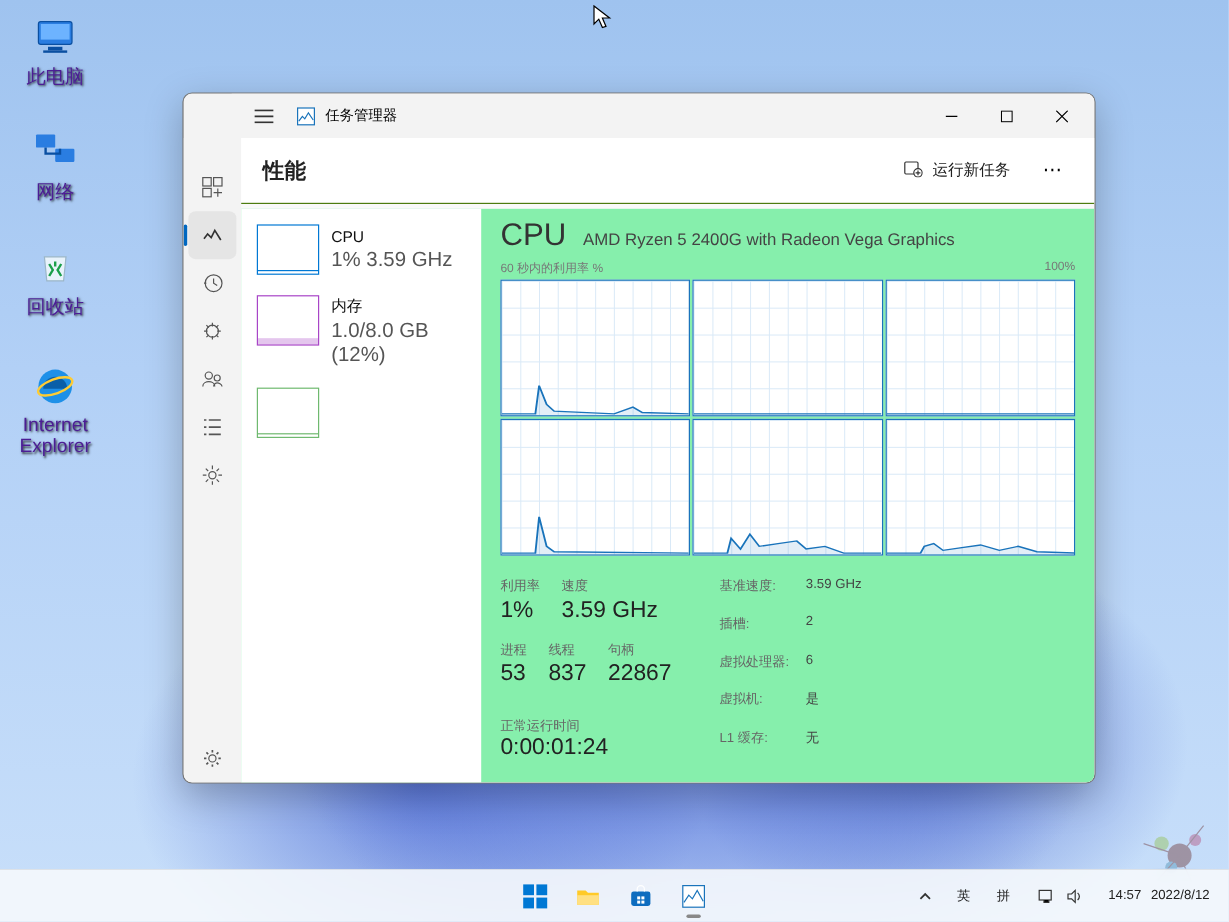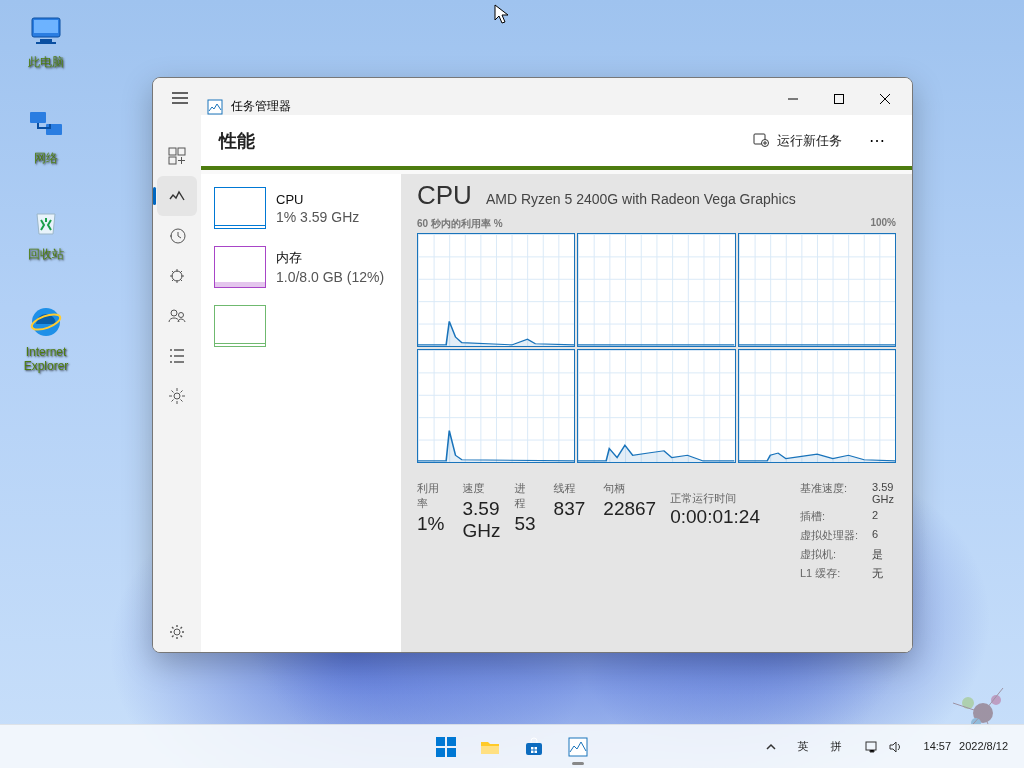--- a/index.html
+++ b/index.html
@@ -15,35 +15,36 @@
     radial-gradient(ellipse 350px 280px at 780px 620px, rgba(30,60,190,0.55) 0%, transparent 60%),
     linear-gradient(180deg, #9fc3ef 0%, #b2d0f6 40%, #c8dffa 100%);
 }
 
 
 .desktop-icon {
   position: absolute; width: 76px; text-align: center; cursor: pointer;
   display: flex; flex-direction: column; align-items: center; gap: 2px;
 }
 .desktop-icon .di-glyph { width: 44px; height: 44px; display: flex; align-items: center; justify-content: center; }
-.desktop-icon .di-label { color: #4d7c0f; font-size: 12px; text-shadow: 1px 1px 2px rgba(0,0,0,0.8); }
+.desktop-icon .di-label { color: #4c1d95; font-size: 16px; text-shadow: 1px 1px 2px rgba(0,0,0,0.8); }
 
 
 .cursor { position: absolute; left: 494px; top: 4px; pointer-events: none; }
 
 
 .win {
   position: absolute; left: 152px; top: 77px; width: 761px; height: 576px;
   background: #f3f3f3; border: 1px solid #777; border-radius: 8px;
   box-shadow: 0 10px 30px rgba(0,0,0,0.25);
   display: flex; flex-direction: column; overflow: hidden;
 }
 .titlebar {
-  height: 37px; display: flex; align-items: flex-end; padding: 0 4px 0 10px;
+  height: 37px; display: flex; align-items: center; padding: 0 4px 0 10px;
   background: #f3f3f3;
+  margin-left: 40px;
 }
 .titlebar .hamburger { width: 34px; height: 34px; display:flex; align-items:center; justify-content:center; cursor:pointer; border-radius:4px;}
 .titlebar .app-icon { width: 16px; height: 16px; margin-left: 10px; }
 .titlebar .app-title { font-size: 12px; margin-left: 8px; color: #000; }
 .winbtns { margin-left: auto; display: flex; }
 .winbtn { width: 46px; height: 32px; display: flex; align-items: center; justify-content: center; cursor: pointer; }
 
 .win-body { flex: 1; display: flex; min-height: 0; }
 
 
@@ -61,31 +62,31 @@
   background:#0067c0; border-radius:2px;
 }
 .navrail .spacer { flex: 1; }
 
 
 .content {
   flex: 1; background: #f9f9f9; display: flex; flex-direction: column; min-height:0;
 }
 .content-header {
   height: 55px; display: flex; align-items: center; padding: 0 18px;
-  border-bottom: 4px solid #4d7c0f; background:#fff;
+  border-bottom: 1px solid #4d7c0f; background:#fff;
 }
 .page-title { font-size: 18px; font-weight: 600; color:#222; }
-.header-right { margin-left: auto; display: flex; align-items: center; gap: 8px; }
+.header-right { margin-left: auto; display: flex; align-items: flex-start; gap: 8px; }
 .newtask-btn {
   display: flex; align-items: center; gap: 8px; padding: 6px 12px;
   border-radius: 4px; cursor: pointer; font-size: 13px; color:#222;
 }
 .more-btn { width:32px; height:32px; display:flex; align-items:center; justify-content:center; cursor:pointer; border-radius:4px; font-size:16px; letter-spacing:2px;}
 
-.panel-body { flex:1; display:flex; min-height:0; background:#e5e5e5; margin:4px 0 0 0; }
+.panel-body { flex:1; display:flex; min-height:0; background:#86efac; margin:4px 0 0 0; }
 
 
 .perf-list { width:200px; background:#fff; padding:6px 6px 6px 6px; display:flex; flex-direction:column; gap:3px; }
 .perf-item {
   display:flex; gap:10px; padding:6px 6px; border-radius:4px; cursor:pointer;
   border:1px solid transparent;
 }
 .perf-item.active { background:#fff; }
 .thumb {
   width:52px; height:42px; border:1px solid #0078d4; background:#fff; position:relative; flex-shrink:0;
@@ -94,45 +95,45 @@
 .perf-item.disk .thumb, .perf-item.net .thumb { border-color:#5caa5c; }
 .perf-item.disk .thumb { border-color:#6fb96f; }
 .perf-item.net .thumb { border-color:#b58a5e; }
 .thumb-line {
   position:absolute; left:0; right:0; bottom:2px; height:1px; background:#0078d4;
 }
 .perf-item.mem .thumb-line { background:#a845c7; top:auto; bottom:0; height:5px; opacity:0.3; border-top:1px solid #a845c7; }
 .perf-item.net .thumb-line { background:#b58a5e; height:3px; }
 .pinfo { display:flex; flex-direction:column; justify-content:center; gap:2px; min-width:0;}
 .pinfo .pt { font-size:13px; color:#111; }
-.pinfo .ps { font-size:14px; color:#555; }
+.pinfo .ps { font-size:17px; color:#555; }
 
 
 .detail { flex:1; padding:6px 16px 0 16px; display:flex; flex-direction:column; min-height:0;}
 .detail-head { display:flex; align-items:baseline; gap:14px; }
 .detail-head .big { font-size:26px; color:#333; }
 .detail-head .model { font-size:14px; color:#444; }
-.graph-caption { display:flex; justify-content:space-between; font-size:10px; color:#777; margin-top:6px;font-weight:bold; }
+.graph-caption { display:flex; justify-content:space-between; font-size:10px; color:#777; margin-top:6px; }
 .graphs {
   margin-top:2px;
   display:grid; grid-template-columns:1fr 1fr 1fr; grid-template-rows:1fr 1fr;
   gap:2px; height:230px;
 }
 .graph {
   border:1px solid #1a74bb;
   background:
     linear-gradient(#d9e9f7 1px, transparent 1px) 0 0/100% 20%,
     linear-gradient(90deg, #d9e9f7 1px, transparent 1px) 0 0/10% 100%,
     #fff;
   position:relative; overflow:hidden;
 }
 .graph svg { position:absolute; left:0; bottom:0; width:100%; height:100%; }
 
 .stats { display:flex; gap:40px; margin-top:18px; }
-.stat-col { display:flex; gap:14px; }
+.stat-col { display:flex; flex-direction:column; gap:14px; }
 .stat-group { display:flex; gap:18px; }
 .stat { display:flex; flex-direction:column; gap:2px; }
 .stat .lbl { font-size:11px; color:#666; }
 .stat .val { font-size:19px; color:#222; }
 .kv { display:grid; grid-template-columns:72px auto; row-gap:4px; font-size:11px; color:#444;}
 .kv .k { color:#666; }
 .uptime-lbl{font-size:11px;color:#666;margin-top:10px;}
 .uptime-val{font-size:19px;color:#222;}
 
 

